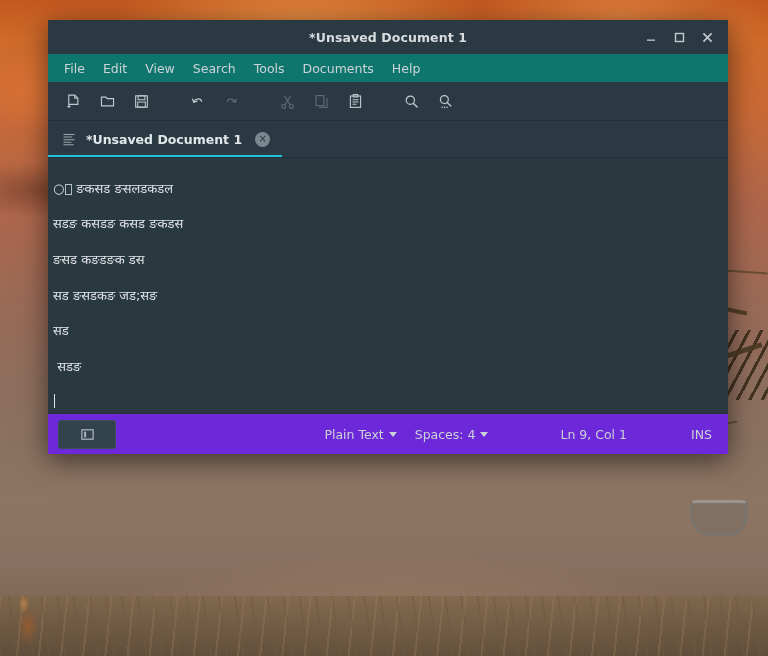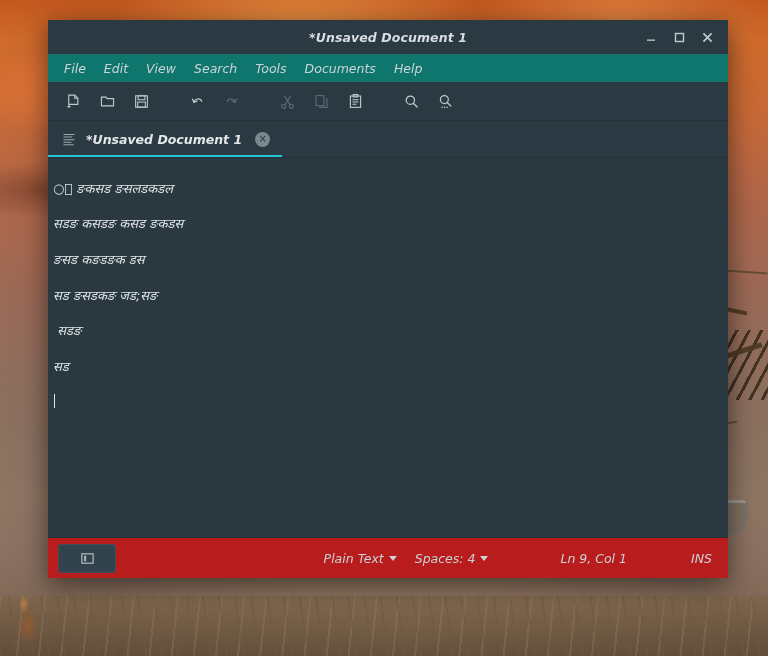--- a/index.html
+++ b/index.html
@@ -77,27 +77,26 @@
     border-radius: 6px 6px 20px 20px;
     background: rgba(110,106,100,0.35);
   }
 
   
   #window {
     position: absolute;
     left: 48px;
     top: 20px;
     width: 680px;
-    height: 558px;
+    height: 434px;
     background: #2b3943;
     box-shadow: 0 6px 26px rgba(0,0,0,0.55);
     display: flex;
     flex-direction: column;
     overflow: hidden;
-    font-style: italic;
   }
 
   
   #titlebar {
     height: 34px;
     background: #2b3943;
     display: flex;
     align-items: center;
     position: relative;
     flex: 0 0 auto;
@@ -233,21 +232,21 @@
     width: 1px;
     height: 14px;
     background: #dfe4e7;
     vertical-align: -2px;
     margin-left: 1px;
   }
 
   
   #statusbar {
     height: 40px;
-    background: #b91c1c;
+    background: #6d28d9;
     border-top: 1px solid #25313a;
     display: flex;
     align-items: center;
     flex: 0 0 auto;
     padding: 0 16px 0 6px;
   }
   #panel-toggle {
     width: 56px; height: 27px;
     background: #33434d;
     border: 1px solid #3d4f59;
@@ -410,22 +409,22 @@
       <span class="tab-close">×</span>
     </div>
   </div>
 
   <div id="editor">
     <div id="text-area">
 <div>○् ङकसड ङसलडकडल</div>
 <div>सडङ कसडङ कसड ङकडस</div>
 <div>ङसड कङडङक डस</div>
 <div>सड ङसडकङ जड;सङ</div>
+<div>सड</div>
 <div> सडङ</div>
-<div>सड</div>
 <div><span class="caret"></span></div>
     </div>
   </div>
 
   <div id="statusbar">
     <div id="panel-toggle">
       <svg width="15" height="15" viewBox="0 0 16 16">
         <rect x="2" y="3" width="12" height="10" fill="none" stroke="currentColor" stroke-width="1.3"></rect>
         <rect x="4.4" y="5" width="2.1" height="6" fill="currentColor"></rect>
       </svg>

